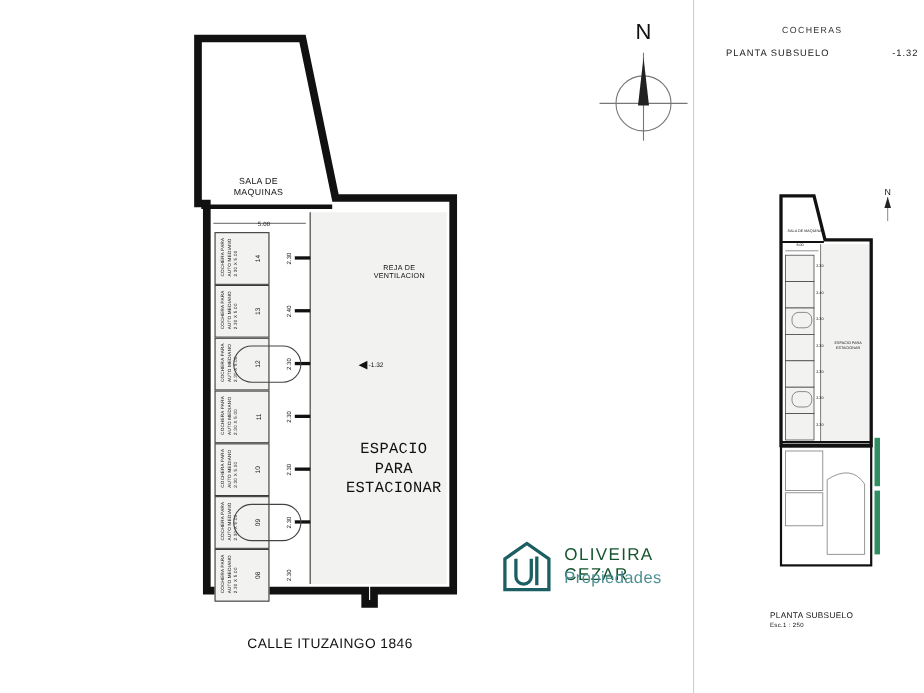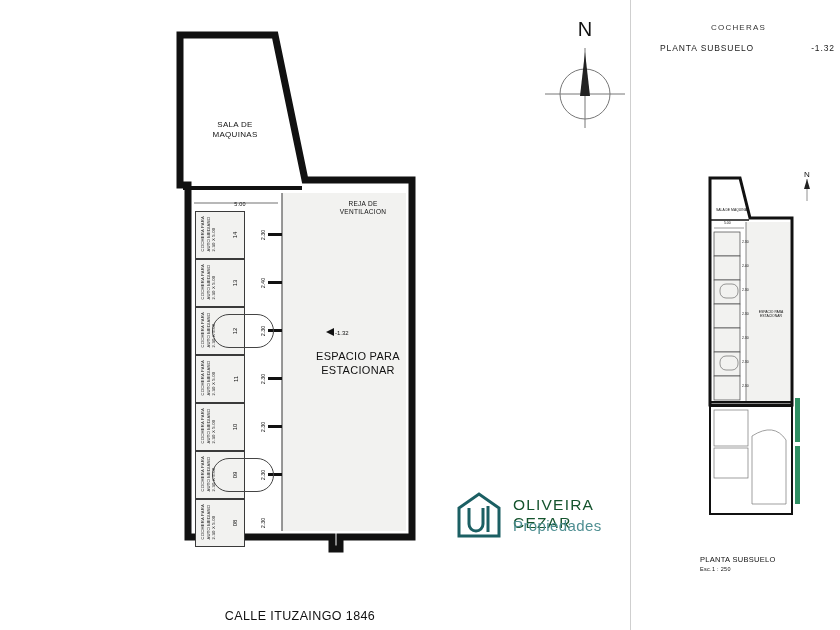--- a/index.html
+++ b/index.html
@@ -31,25 +31,25 @@
   .north-big .n-letter { position:absolute; left:0; right:0; top:0; text-align:center; font-size:20px; color:#111; }
   .north-big svg { position:absolute; left:0; top:26px; }
 
   
   .plan { position:absolute; left:150px; top:25px; width:300px; height:540px; }
 
   
   .plan svg { position:absolute; left:0; top:0; }
 
   .lbl { position:absolute; font-size:7.5px; color:#111; line-height:1.25; letter-spacing:.2px; }
-  .lbl.center { text-align:center; }
+  .lbl.center { text-align:center;margin-top:40px; }
 
   .sala-label { left:50px; top:95px; width:70px; text-align:center; font-size:8px; letter-spacing:.3px;}
   .reja-label { left:178px; top:175px; width:70px; text-align:center; font-size:6.5px; letter-spacing:.3px; }
-  .espacio-label { left:158px; top:325px; width:100px; text-align:center; font-size:11px; letter-spacing:.3px; }
+  .espacio-label { left:158px; top:336px; width:100px; text-align:center; font-size:14px; letter-spacing:.3px;font-family:Liberation Mono, monospace; }
   .dim-top { left:60px; top:176px; width:60px; text-align:center; font-size:5.5px; }
   .lvl-mark { position:absolute; left:185px; top:305px; font-size:6px; color:#111; }
 
   
   .coch {
     position:absolute; left:45px; width:50px; height:48px;
     border:1px solid #3a3a3a; background:#f2f2f0;
   }
   .coch .ctext {
     position:absolute; left:4px; top:4px;
@@ -66,21 +66,21 @@
     font-size:5.5px; color:#111; display:flex; align-items:center; justify-content:center;
   }
   .dimcell span { transform: rotate(-90deg); }
 
   .carshape {
     position:absolute; border:1px solid #444; border-radius:18px; background:transparent;
   }
 
   
   .calle { position:absolute; left:150px; top:578px; width:300px; text-align:center;
-           font-size:12.5px; letter-spacing:.4px; color:#111; font-weight:400;margin-top:31px; }
+           font-size:12.5px; letter-spacing:.4px; color:#111; font-weight:400; }
 
   
   .logo { position:absolute; left:455px; top:490px; width:170px; height:60px; }
   .logo .mark { position:absolute; left:0; top:2px; width:48px; height:48px; }
   .logo .brand { position:absolute; left:58px; top:6px; font-size:15.5px; letter-spacing:1.2px; color:#14532d; }
   .logo .sub { position:absolute; left:58px; top:27px; font-size:15px; letter-spacing:.4px; color:#4f8f92; }
 
   
   .disclaimer {
     position:absolute; left:482px; top:570px; width:148px; height:32px;

